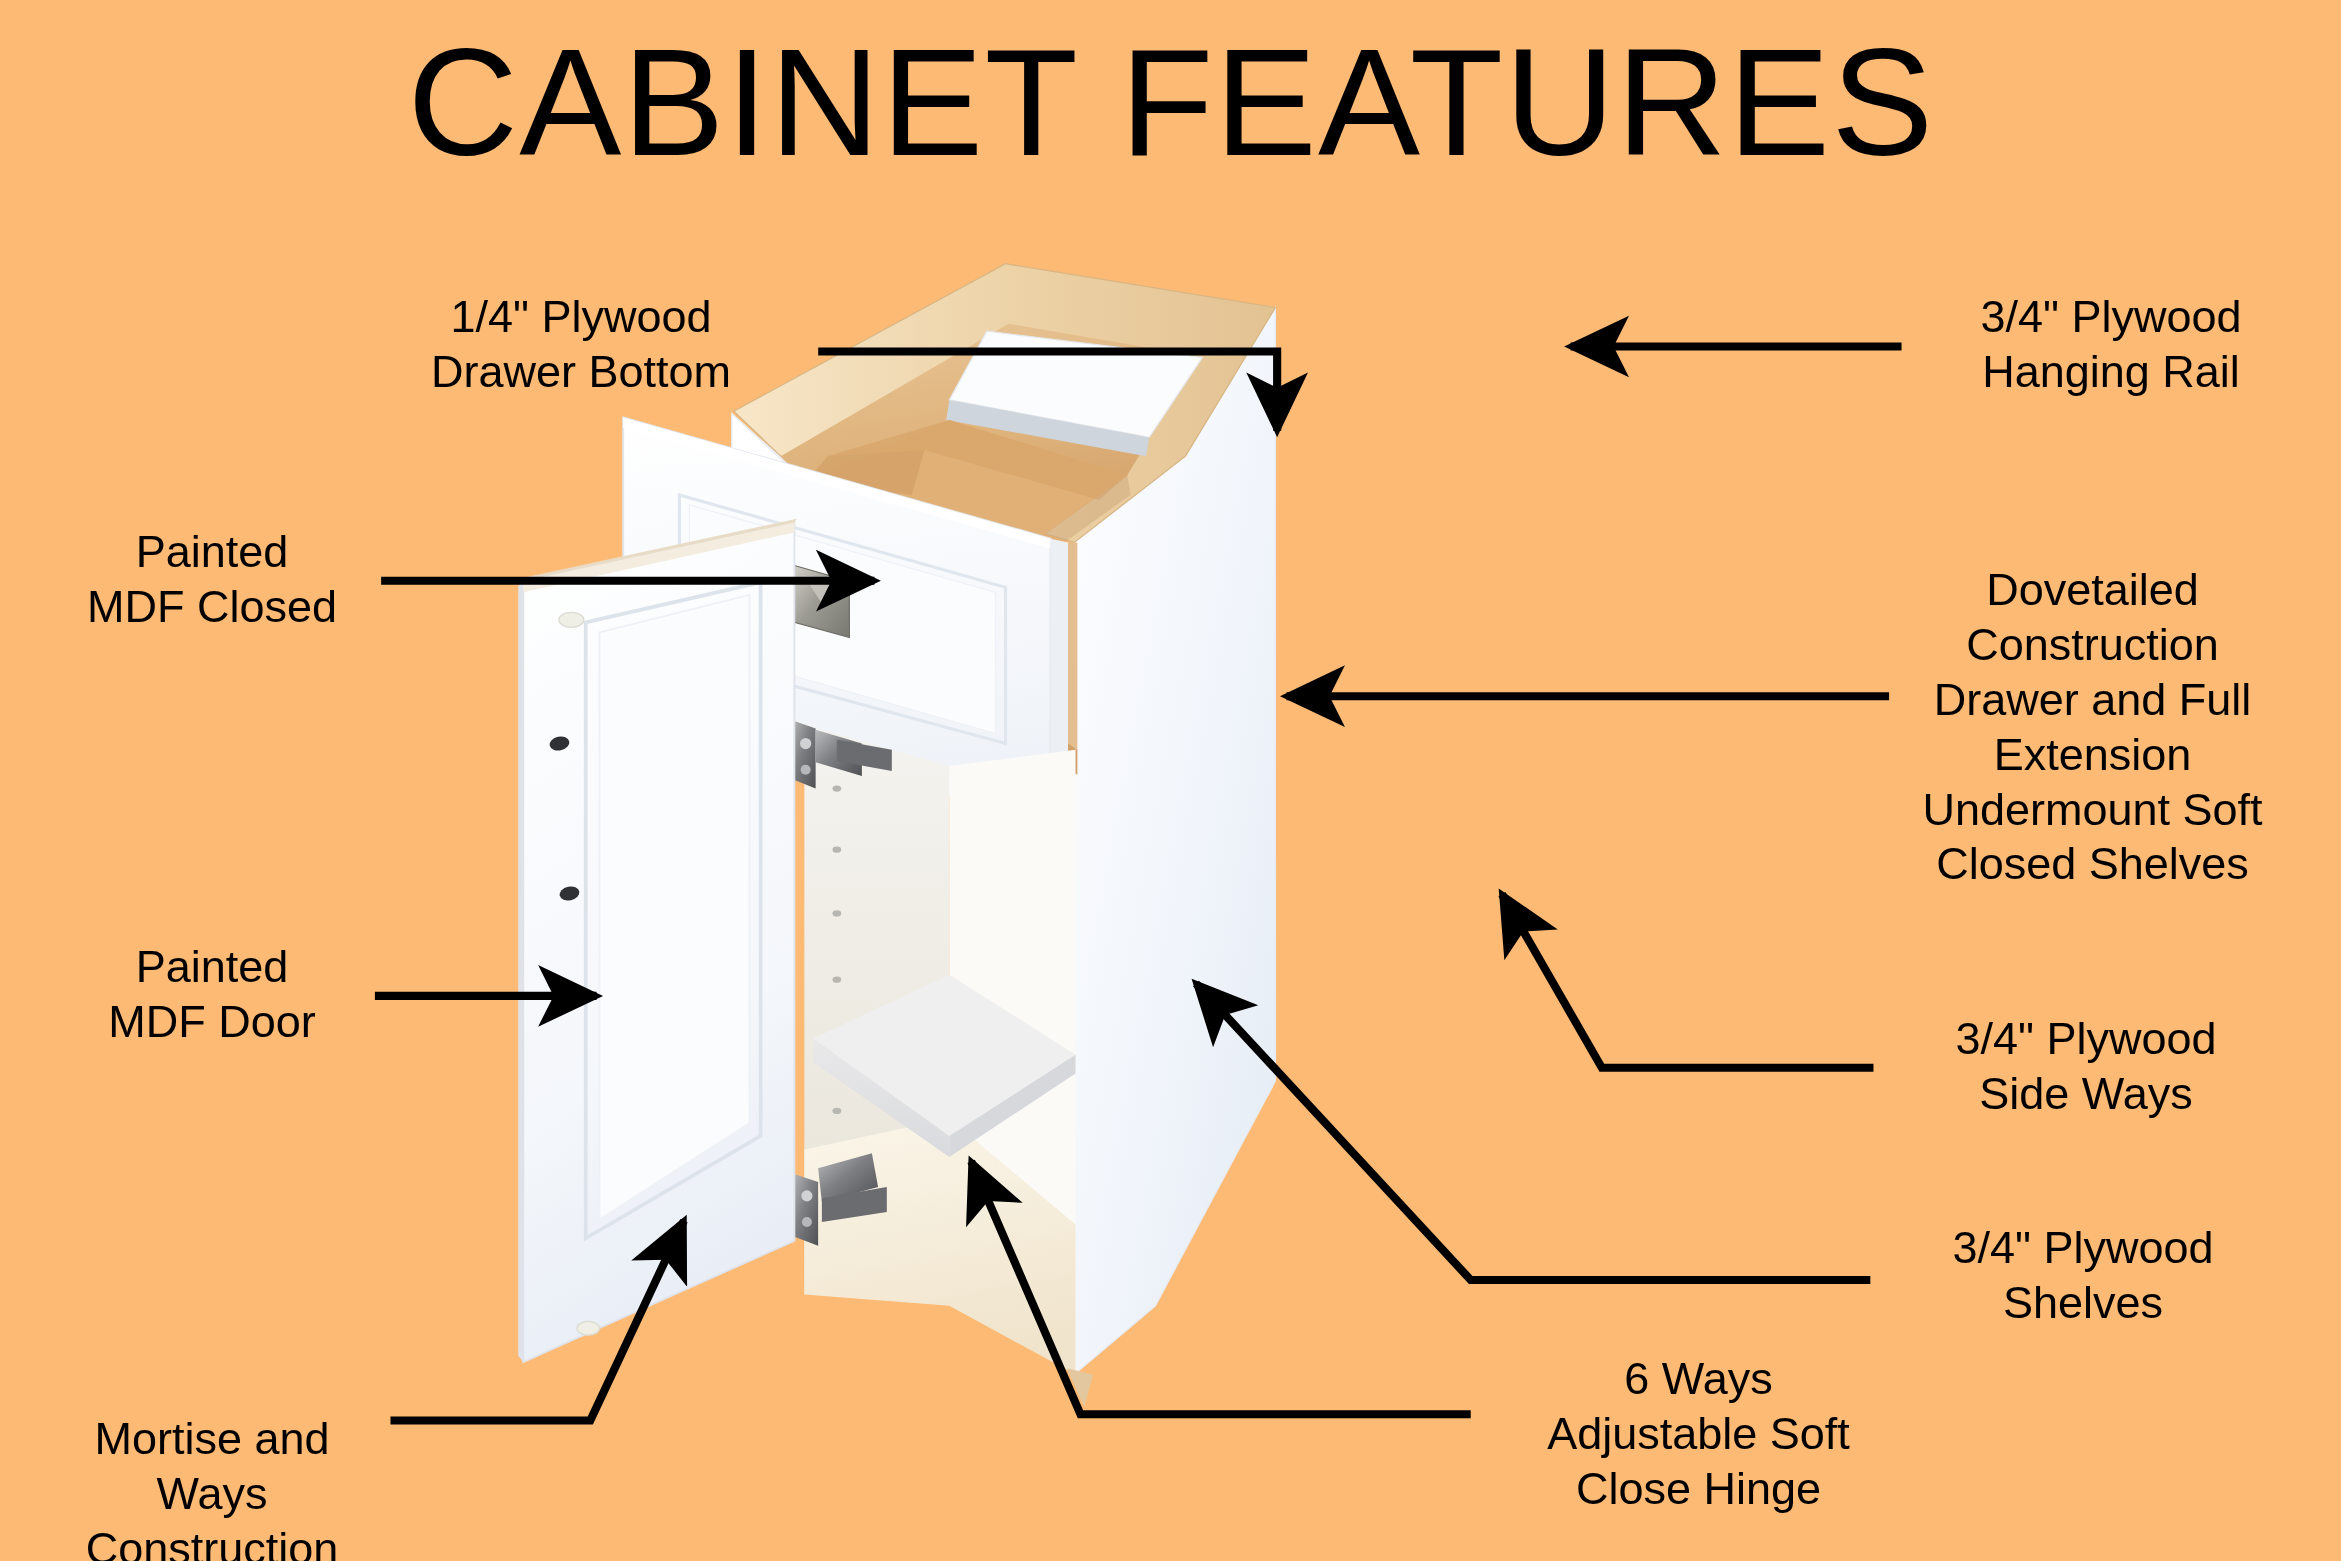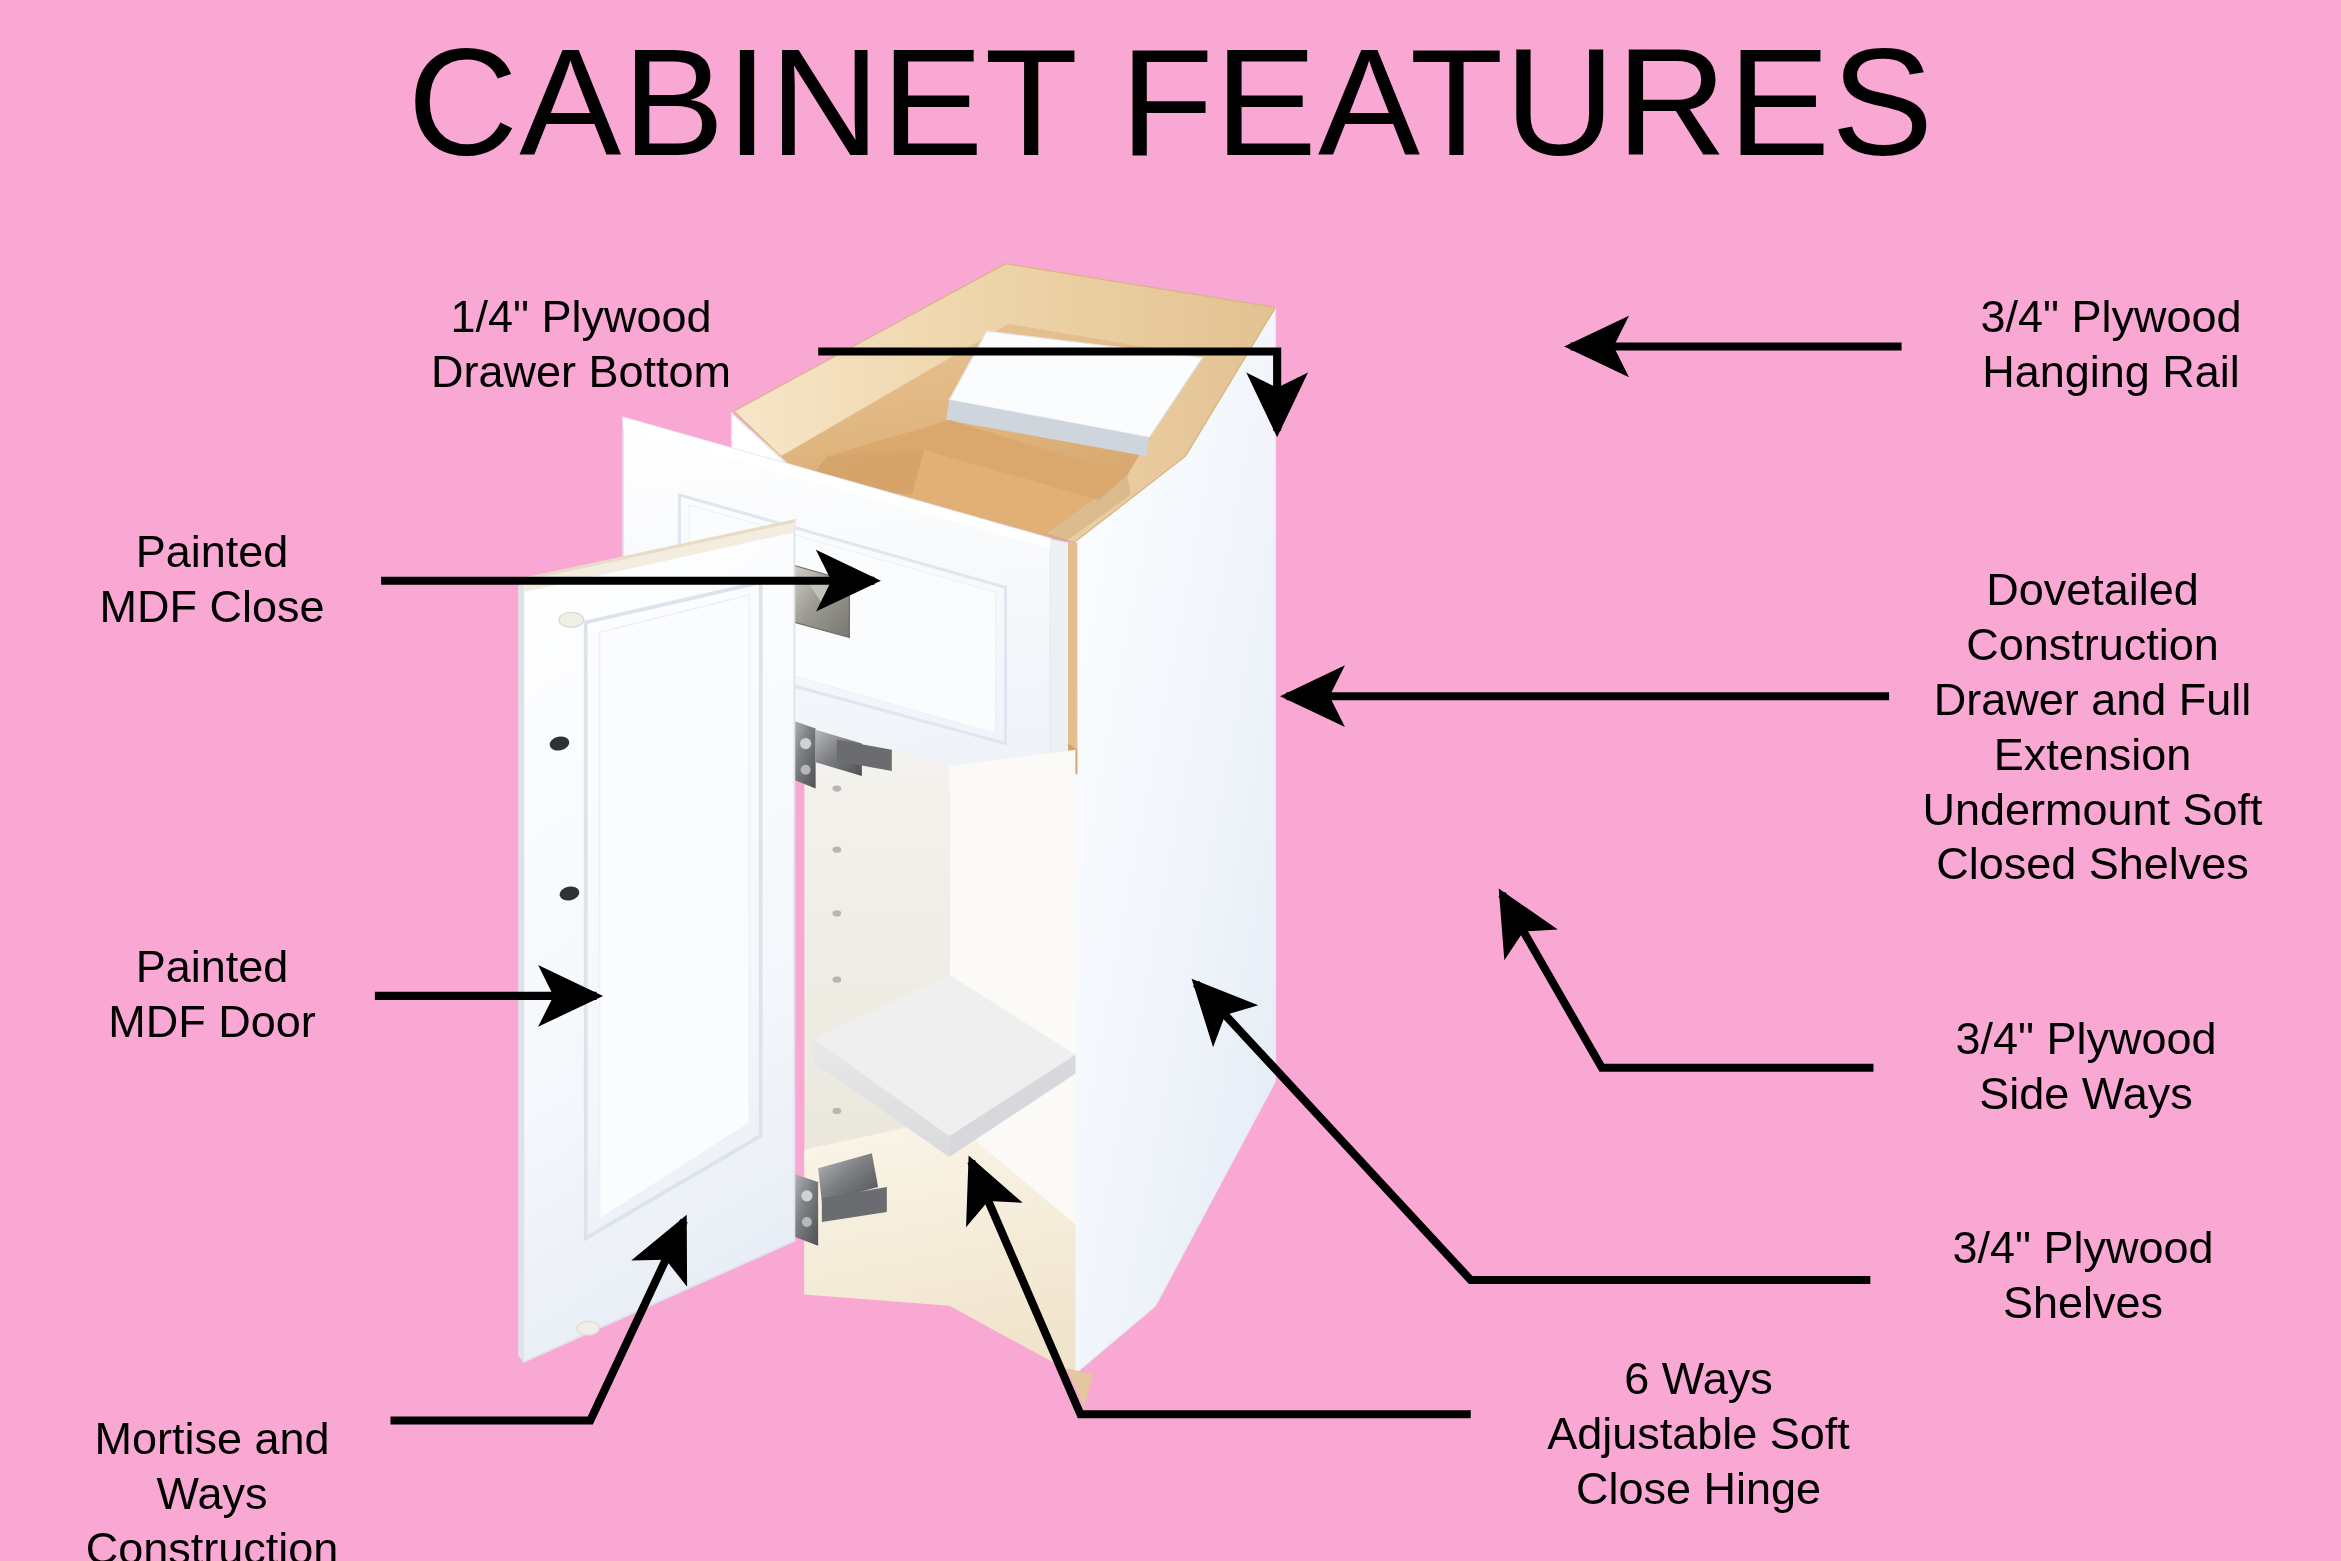--- a/index.html
+++ b/index.html
@@ -7,21 +7,21 @@
     padding: 0;
     background: #ffffff;
   }
   body {
     font-family: "Liberation Sans", sans-serif;
   }
   #stage {
     position: relative;
     width: 2342px;
     height: 1561px;
-    background: #f9a8d4;
+    background: #fdba74;
     overflow: hidden;
   }
   #page-title {
     position: absolute;
     top: 25px;
     left: 0;
     width: 2342px;
     text-align: center;
     font-size: 153px;
     line-height: 1.0;
@@ -275,21 +275,21 @@
     <div>Drawer Bottom</div>
   </div>
 
   <div class="callout" style="left:1911px; top:290px; width:400px;">
     <div>3/4" Plywood</div>
     <div>Hanging Rail</div>
   </div>
 
   <div class="callout" style="left:37px; top:525px; width:350px;">
     <div>Painted</div>
-    <div>MDF Close</div>
+    <div>MDF Closed</div>
   </div>
 
   <div class="callout" style="left:1874px; top:540px; width:437px;margin-top:23px;">
     <div>Dovetailed</div>
     <div>Construction</div>
     <div>Drawer and Full</div>
     <div>Extension</div>
     <div>Undermount Soft</div>
     <div>Closed Shelves</div>
   </div>

